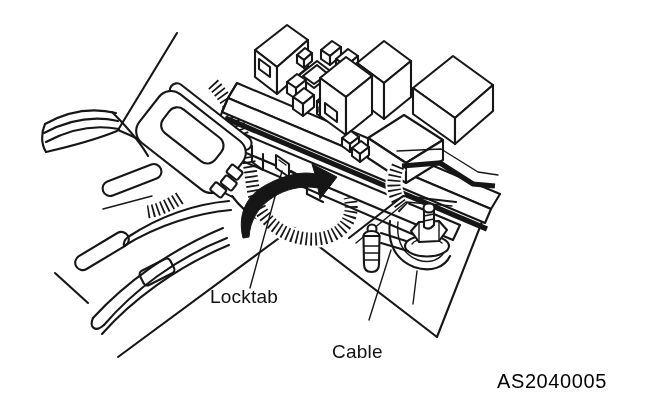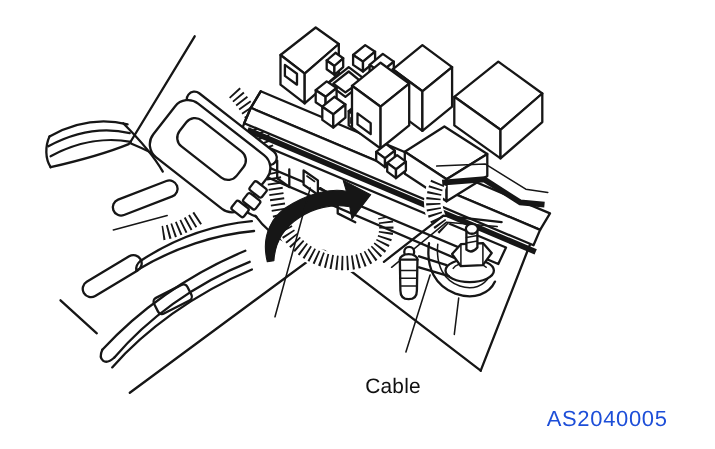--- a/index.html
+++ b/index.html
@@ -6,21 +6,21 @@
   .stage{
     position:relative;width:650px;height:408px;background:#ffffff;
     overflow:hidden;font-family:"Liberation Sans","DejaVu Sans",sans-serif;
   }
   .stage svg{position:absolute;left:0;top:0;}
   .callout{
     position:absolute;color:#111111;font-size:19px;line-height:1;
     white-space:nowrap;letter-spacing:0.2px;
   }
   .figcode{
-    position:absolute;color:#1d4ed8;font-size:20px;line-height:1;
+    position:absolute;color:#000000;font-size:20px;line-height:1;
     white-space:nowrap;letter-spacing:0.6px;
   }
   
   .ln{fill:none;stroke:#161616;stroke-width:2.1;stroke-linecap:round;stroke-linejoin:round;}
   .lnt{fill:none;stroke:#161616;stroke-width:1.4;stroke-linecap:round;stroke-linejoin:round;}
   .wf{fill:#ffffff;stroke:#161616;stroke-width:2.1;stroke-linejoin:round;}
   .thick{fill:none;stroke:#161616;stroke-width:5.2;stroke-linecap:butt;}
   .loomw{fill:none;stroke:#ffffff;stroke-width:17;stroke-linecap:butt;}
   .loom{fill:none;stroke:#161616;stroke-width:13;stroke-linecap:butt;stroke-dasharray:1.7 3.1;}
   .blk{fill:#161616;stroke:#161616;stroke-width:1;stroke-linejoin:round;}
@@ -222,15 +222,16 @@
       <ellipse class="wf" cx="429" cy="208" rx="5.5" ry="4.5"></ellipse>
       <path class="lnt" d="M424,216 L434,214 M424,221 L434,219"></path>
     </g>
 
     <g>
       <path class="lnt" d="M282,171 L250,288"></path>
       <path class="lnt" d="M391,250 L369,320"></path>
     </g>
   </svg>
 
+  <div class="callout" style="left:210px;top:287px;">Locktab</div>
   <div class="callout" style="left:332px;top:321px;margin-top:21px;">Cable</div>
   <div class="figcode" style="left:497px;top:371px;">AS2040005</div>
 </div>
 
 </body></html>

